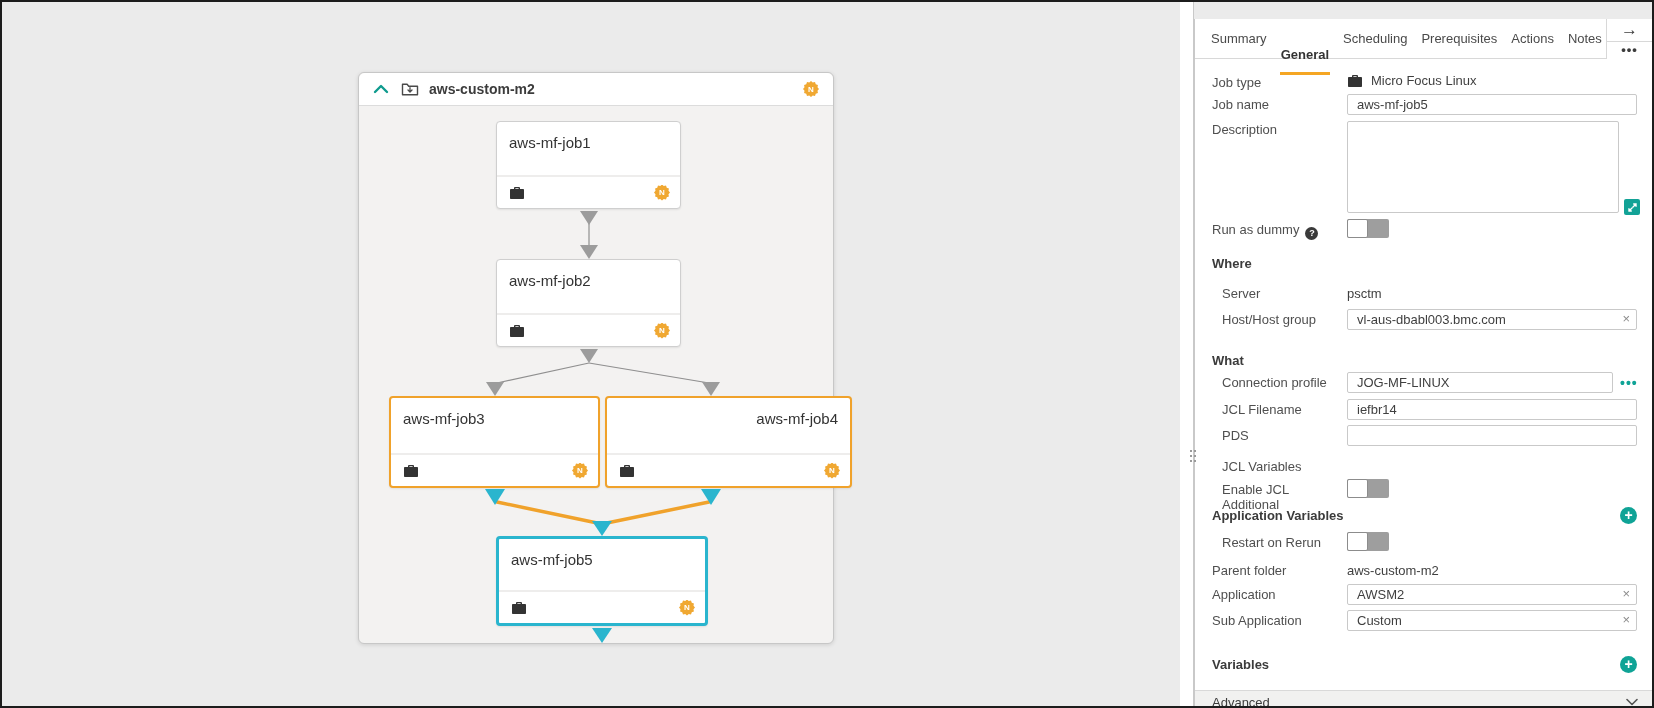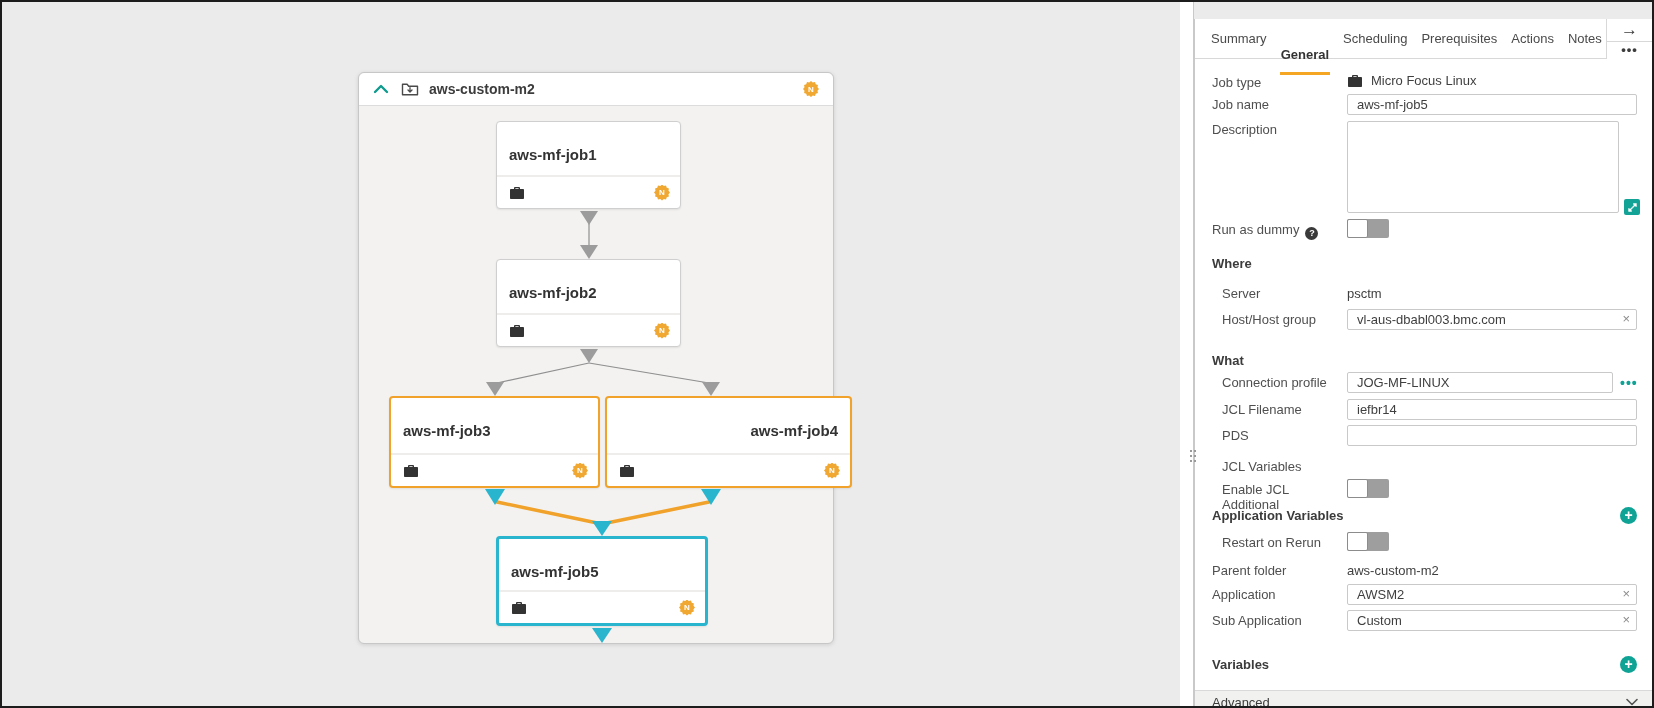--- a/index.html
+++ b/index.html
@@ -23,21 +23,21 @@
 
   .badge-n { width:16px; height:16px; background:#f0a832; color:#fff; font-size:8px; font-weight:bold;
     display:flex; align-items:center; justify-content:center;
     clip-path:polygon(100% 50%,90.6% 60.9%,93.3% 75%,79.7% 79.7%,75% 93.3%,60.9% 90.6%,50% 100%,39.1% 90.6%,25% 93.3%,20.3% 79.7%,6.7% 75%,9.4% 60.9%,0% 50%,9.4% 39.1%,6.7% 25%,20.3% 20.3%,25% 6.7%,39.1% 9.4%,50% 0%,60.9% 9.4%,75% 6.7%,79.7% 20.3%,93.3% 25%,90.6% 39.1%); }
   .folder-header .badge-n { margin-left:auto; }
 
   .node { position:absolute; background:#fff; border:1px solid #cfcfcf; border-radius:4px; z-index:2;
     box-shadow:0 1px 2px rgba(0,0,0,.08); display:flex; flex-direction:column; }
   .node--orange { border:2px solid #f0a22b; }
   .node--cyan { border:3px solid #2ab5ce; }
-  .node-title { padding:24px 12px 0 12px; font-size:15px; font-weight:700; color:#333; flex:1; }
+  .node-title { padding:12px 12px 0 12px; font-size:15px; font-weight:400; color:#333; flex:1; }
   .node-footer { height:33px; border-top:2px solid #eeedec; display:flex; align-items:center; padding:0 10px 0 12px; }
   .node-footer .badge-n { margin-left:auto; }
   .briefcase { width:16px; height:14px; }
 
   .links-svg { position:absolute; left:0; top:0; width:476px; height:572px; z-index:3; pointer-events:none; }
 
   
   .rightpanel { position:absolute; left:1192px; top:17px; width:458px; height:704px; background:#fff;
     border-left:1px solid #c9c9c9; font-size:13px; color:#4a4a4a; }
   .tabs-bar { position:relative; height:40px; border-bottom:1px solid #d8d8d8; display:flex; align-items:center; padding-left:9px; }

